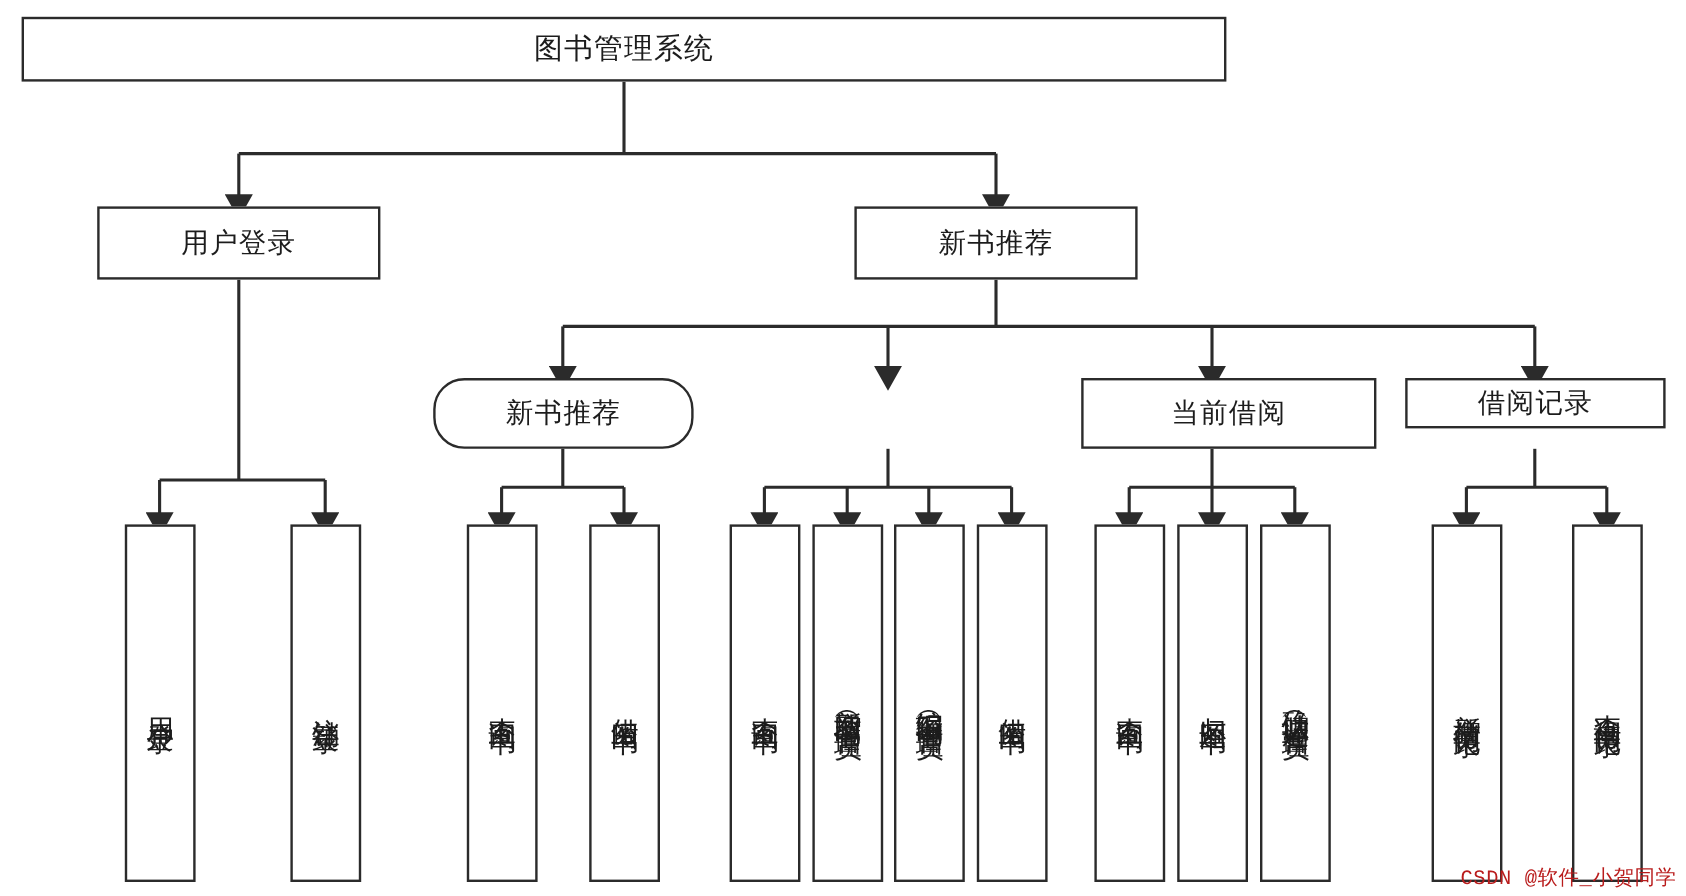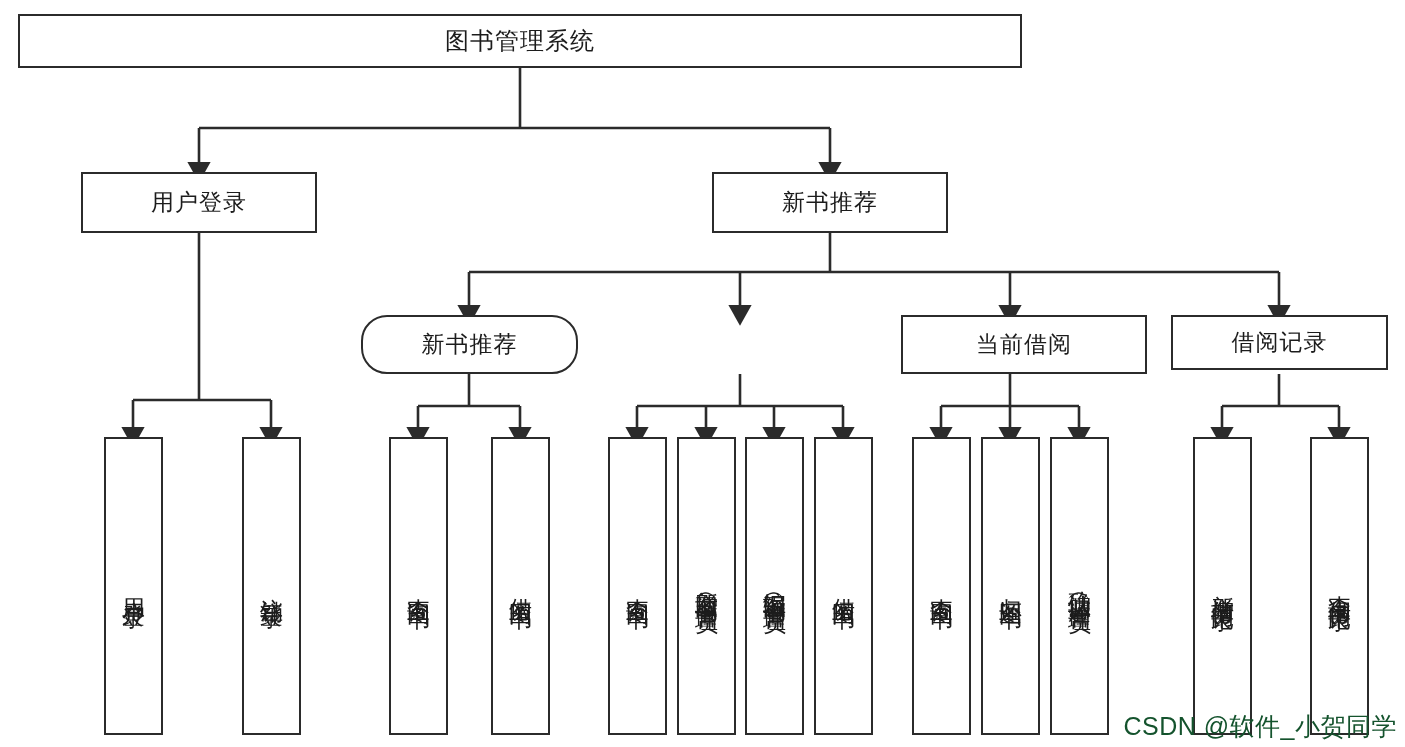--- a/index.html
+++ b/index.html
@@ -54,24 +54,24 @@
     writing-mode: vertical-rl;
     text-orientation: upright;
   }
   #root-node {
     font-size: 24px;
   }
   #watermark {
     position: absolute;
     right: 8px;
     bottom: 4px;
-    font-size: 25px;
-    color: #14532d;
+    font-size: 17px;
+    color: #b91c1c;
     white-space: nowrap;
-    font-family: Liberation Sans, sans-serif;
+    font-family: Liberation Mono, monospace;
     letter-spacing: 0.5px;
   }
 </style>
 </head>
 <body>
 
 <div id="canvas">
 
   <svg id="edges" viewBox="0 0 1405 747" xmlns="http://www.w3.org/2000/svg">
     <defs>
@@ -128,21 +128,21 @@
 
   <div class="node horiz" style="left:81px; top:172px; width:236px; height:61px;">用户登录</div>
 
   <div class="node horiz" style="left:712px; top:172px; width:236px; height:61px;">新书推荐</div>
 
   <div class="node horiz" style="left:361px; top:315px; width:217px; height:59px;border-radius:26px;">新书推荐</div>
 
 
   <div class="node horiz" style="left:901px; top:315px; width:246px; height:59px;">当前借阅</div>
 
-  <div class="node horiz" style="left:1171px; top:315px; width:217px; height:55px;">借阅记录</div>
+  <div class="node horiz" style="left:1171px; top:315px; width:217px; height:42px;">借阅记录</div>
 
   <div class="node vert" style="left:104px; top:437px; width:59px; height:298px;">
     <span>用户登录</span>
   </div>
   <div class="node vert" style="left:242px; top:437px; width:59px; height:298px;">
     <span>注销登录</span>
   </div>
 
   <div class="node vert" style="left:389px; top:437px; width:59px; height:298px;">
     <span>查询图书</span>

